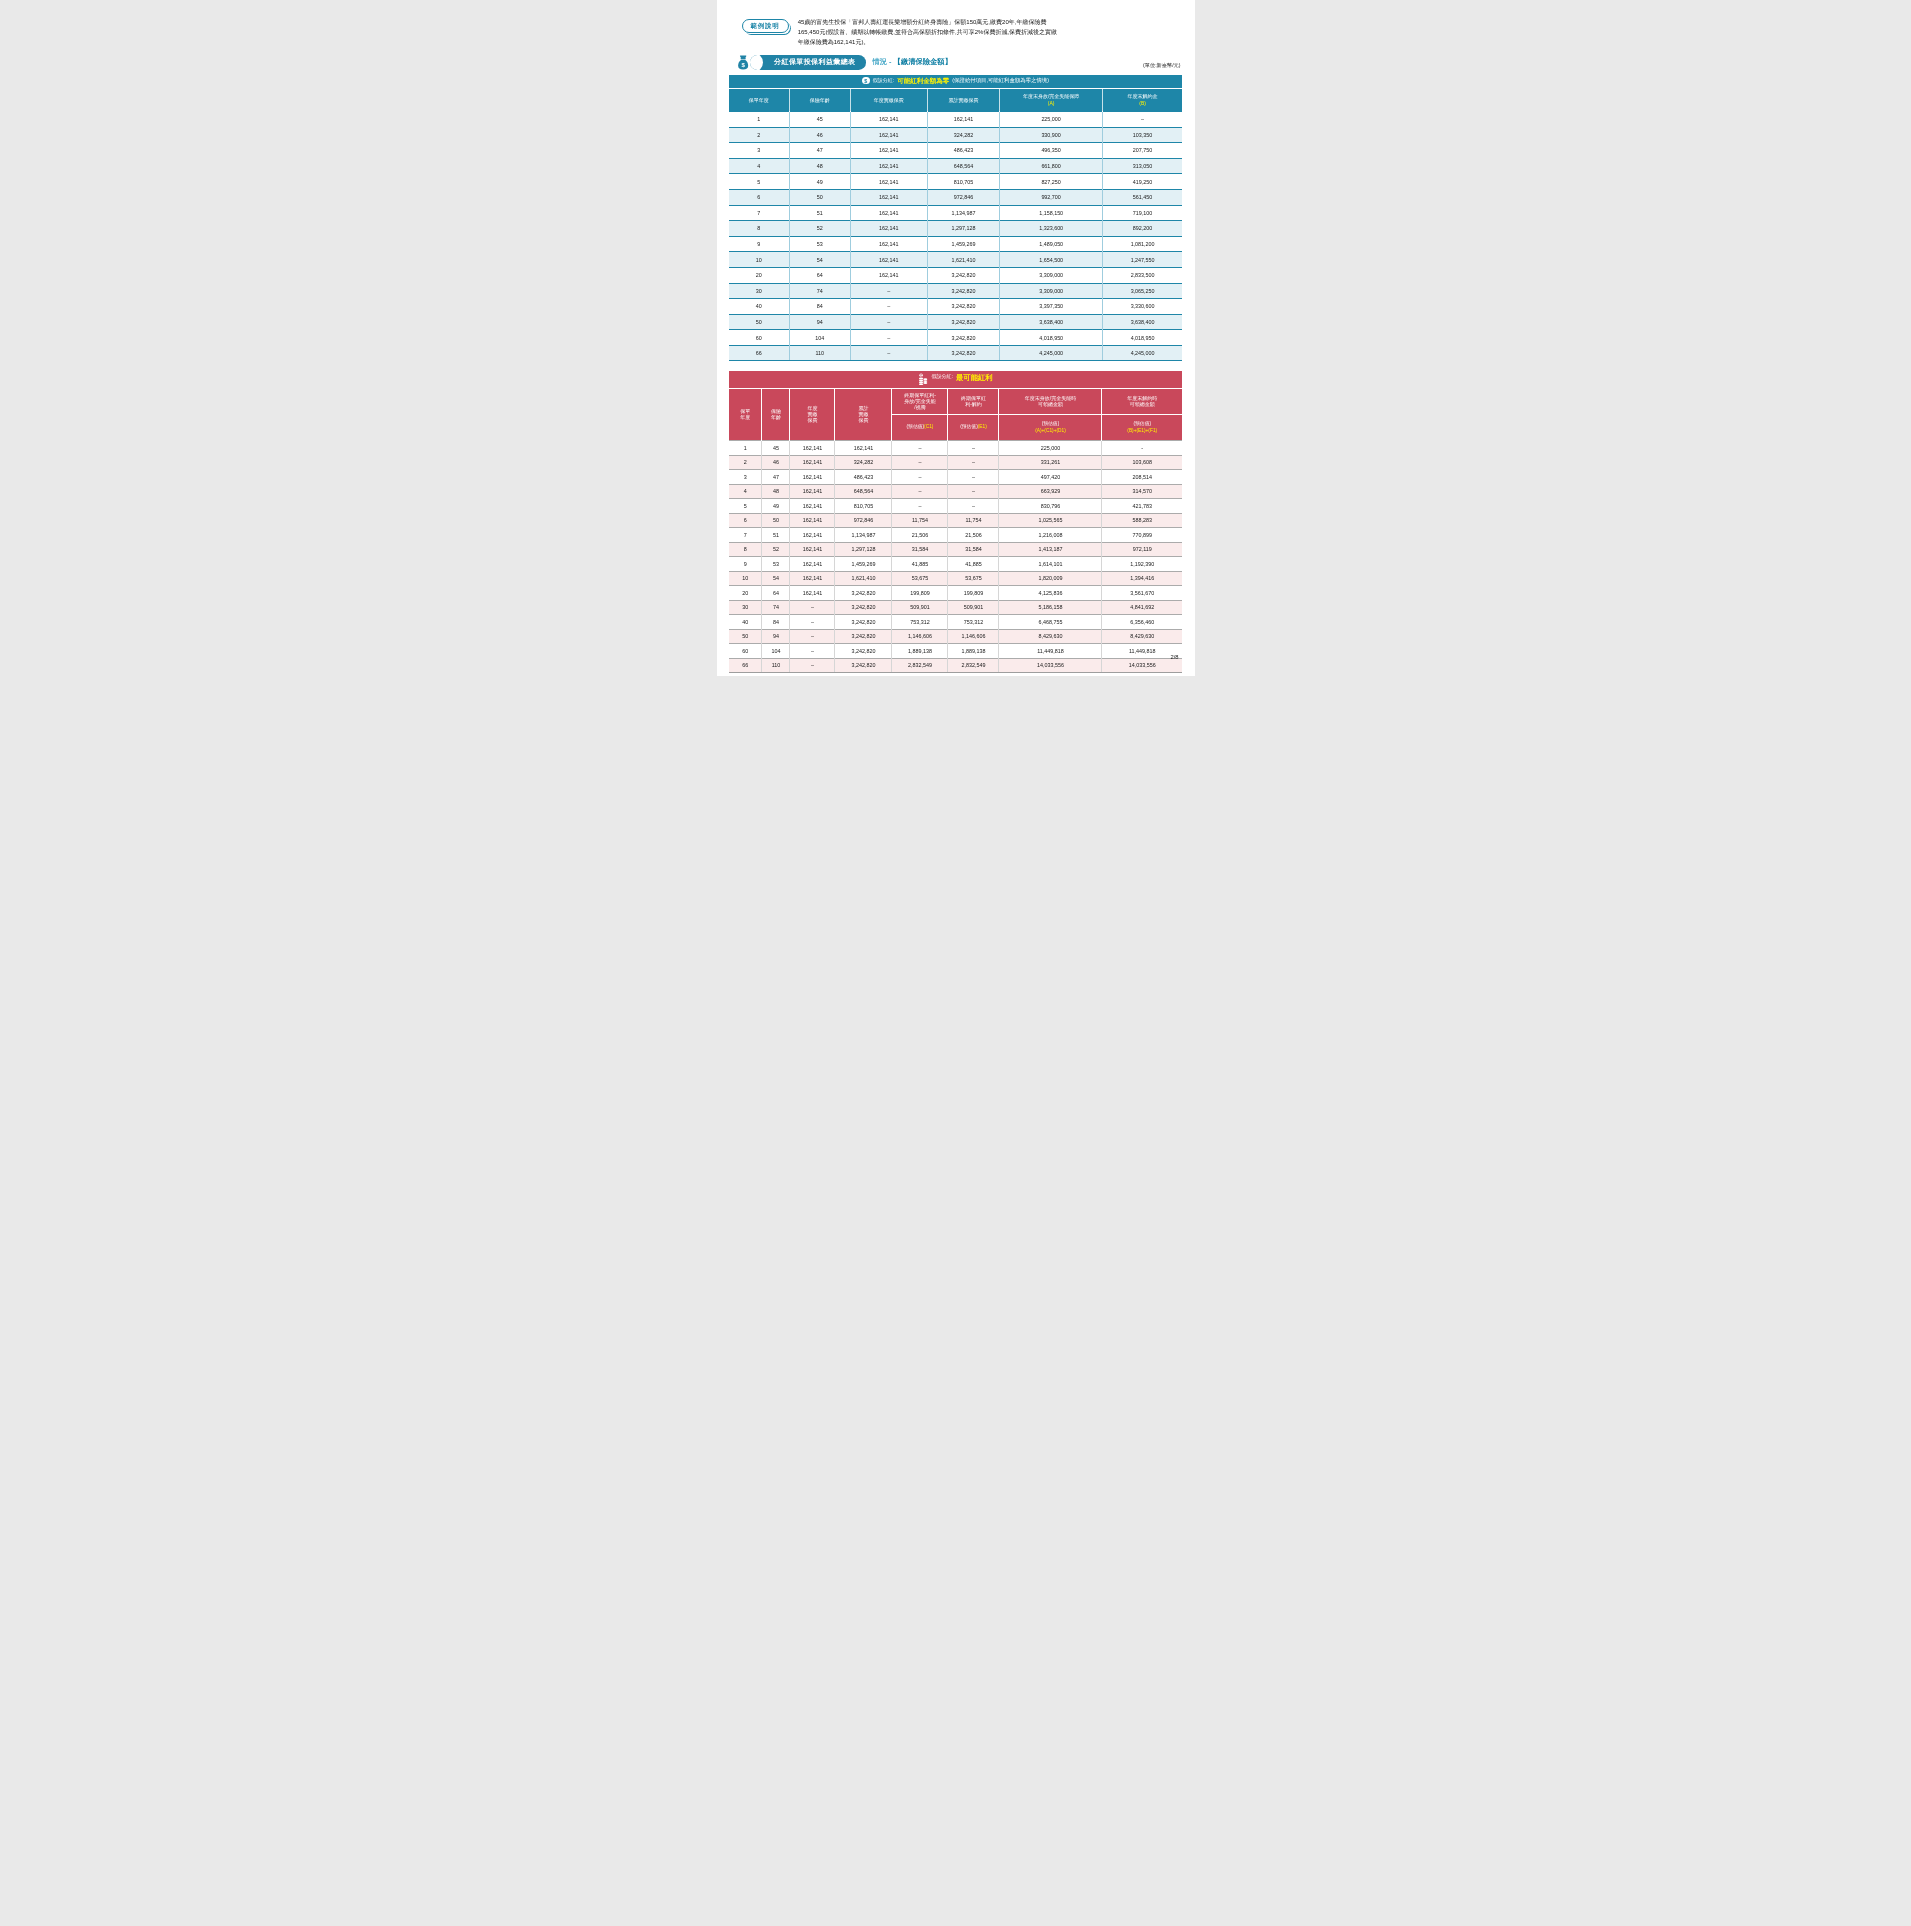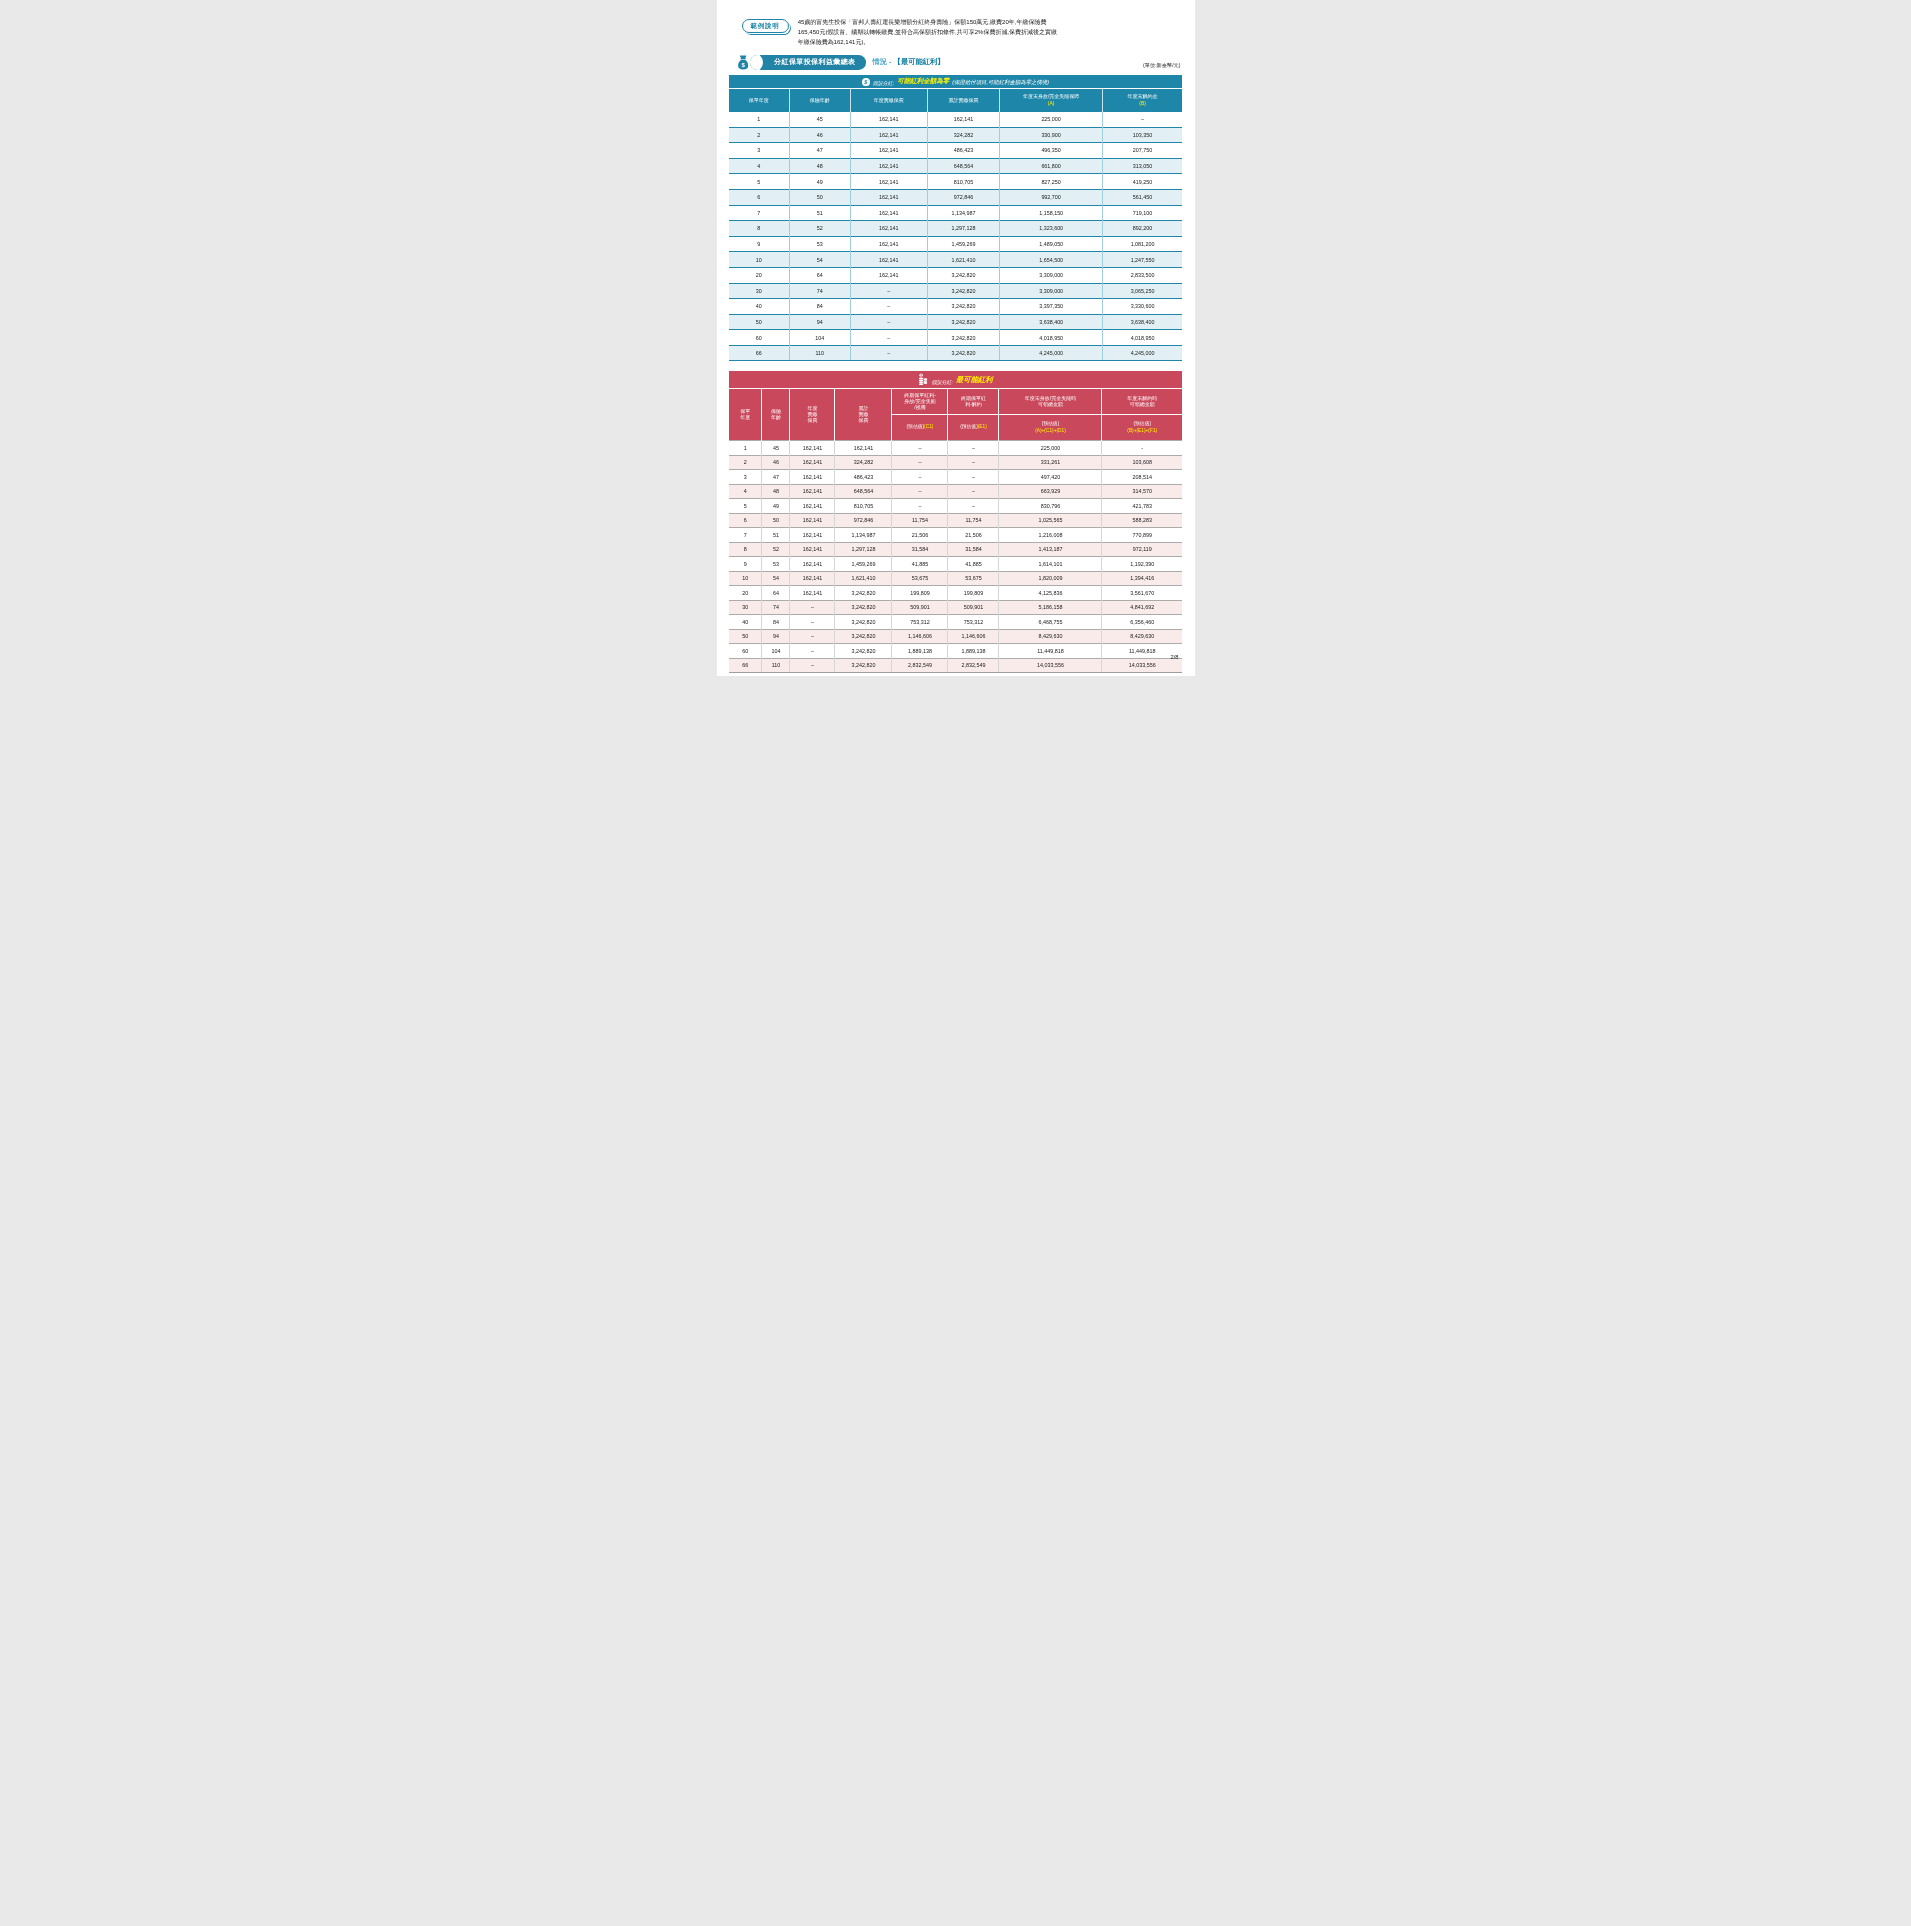--- a/index.html
+++ b/index.html
@@ -43,21 +43,21 @@
   }
   .t1 .cols th{
     background:#1E86A8;height:22.3px;color:#fff;font-size:5px;font-weight:normal;
     border-left:0.4px solid rgba(255,255,255,.75);line-height:6.5px;
   }
   .t1 .cols th:first-child{border-left:none;}
   .t1 tbody td{height:14.6px;border-top:0.8px solid #1E86A8;border-left:0.4px solid #9FCDDE;}
   .t1 tbody td:first-child{border-left:none;}
   .t1 tbody tr:nth-child(even){background:#E2F0F5;}
   .t1 tbody tr:last-child td{border-bottom:1.2px solid #1E86A8;}
-  .band-inner{display:flex;align-items:flex-end;justify-content:center;gap:3.1px;font-style:italic;}
+  .band-inner{display:flex;align-items:flex-start;justify-content:center;gap:3.1px;}
   .band-label{font-size:5px;color:#fff;}
   .band-value{font-size:6.5px;font-weight:bold;color:#FFF100;}
   .band-note{font-size:5.4px;color:#fff;}
   .coin{
     display:inline-flex;align-items:center;justify-content:center;width:7.7px;height:7.7px;
     border-radius:50%;background:#fff;color:#1E86A8;font-weight:bold;font-size:5.4px;flex:none;
   }
   .ysub{color:#FFF100;}
   
   .t2{margin-top:9.2px;}
@@ -97,21 +97,21 @@
       <path d="M10 8 L7 2.6 Q6.5 1.4 7.8 1.4 L22.2 1.4 Q23.5 1.4 23 2.6 L20 8 Z" fill="#2183A6"></path>
       <rect x="8.5" y="7.4" width="13" height="3.4" rx="1.7" fill="#2183A6"></rect>
       <path d="M10.2 11.6 Q2.6 17 2.6 26.6 Q2.6 36 15 36 Q27.4 36 27.4 26.6 Q27.4 17 19.8 11.6 Z" fill="#2183A6"></path>
       <text x="15" y="30" font-size="15" font-weight="bold" fill="#ffffff" text-anchor="middle" font-family="Liberation Sans, sans-serif">$</text>
     </svg>
     <div class="pill">
       <span>分紅保單投保利益彙總表</span>
     </div>
     <div class="scenario">
       <span class="sc1">情況 -</span>
-      <span class="sc2">【最可能紅利】</span>
+      <span class="sc2">【繳清保險金額】</span>
     </div>
     <div class="unit">(單位:新臺幣/元)</div>
   </div>
 
   <table class="t1">
     <colgroup>
       <col style="width:60px">
         <col style="width:61px">
         <col style="width:77px">
       <col style="width:72px">

